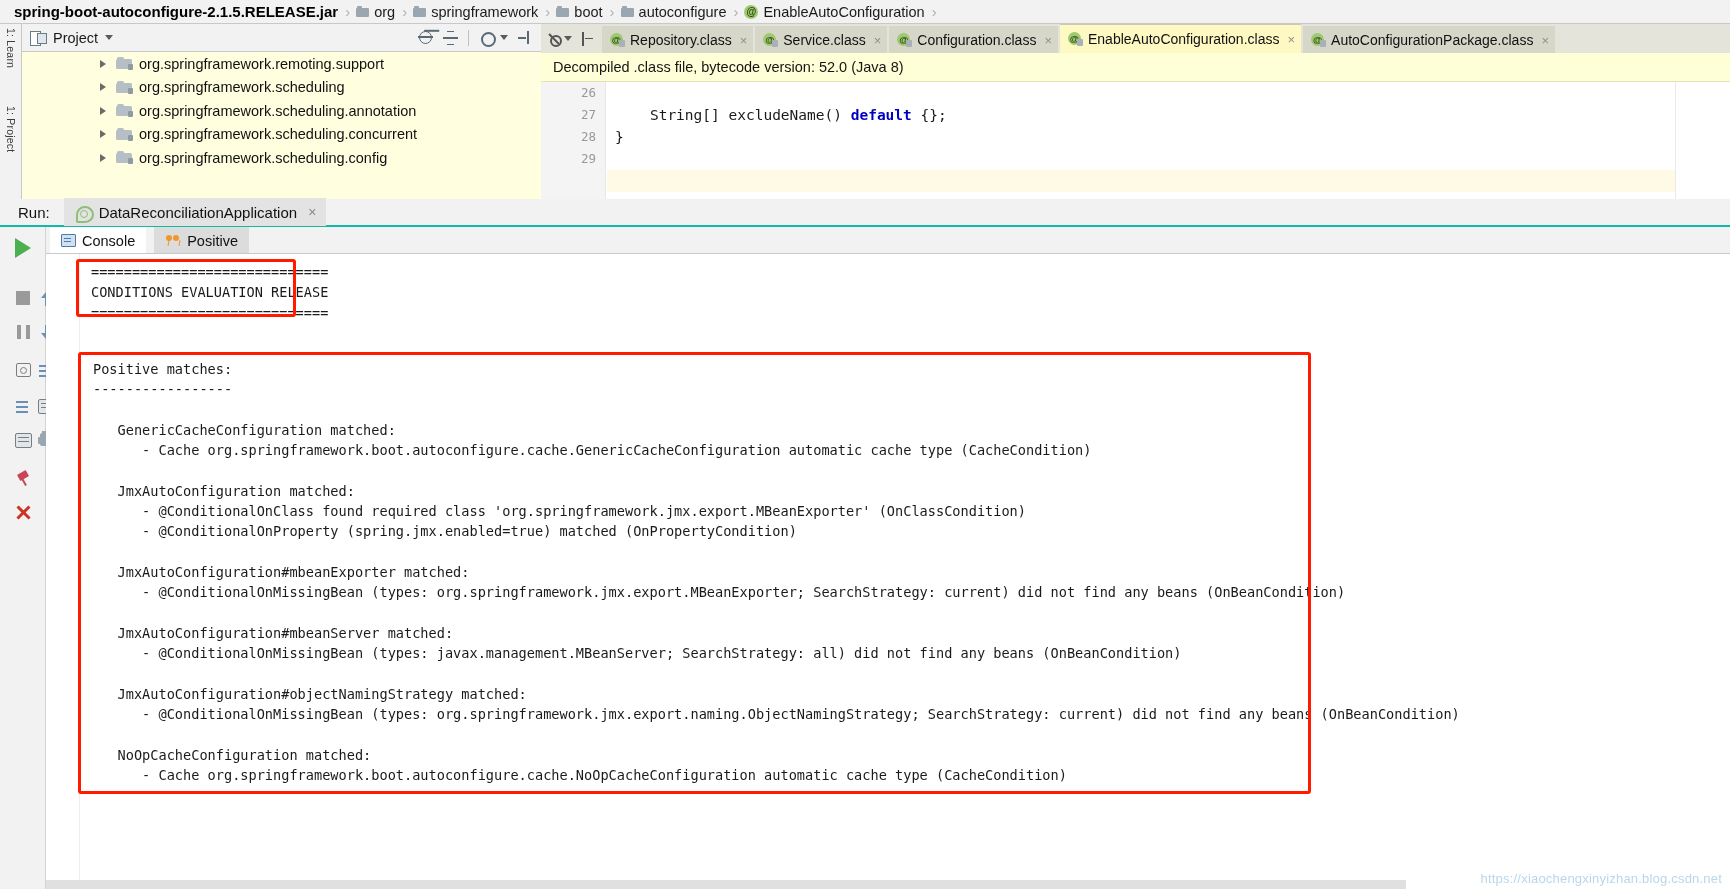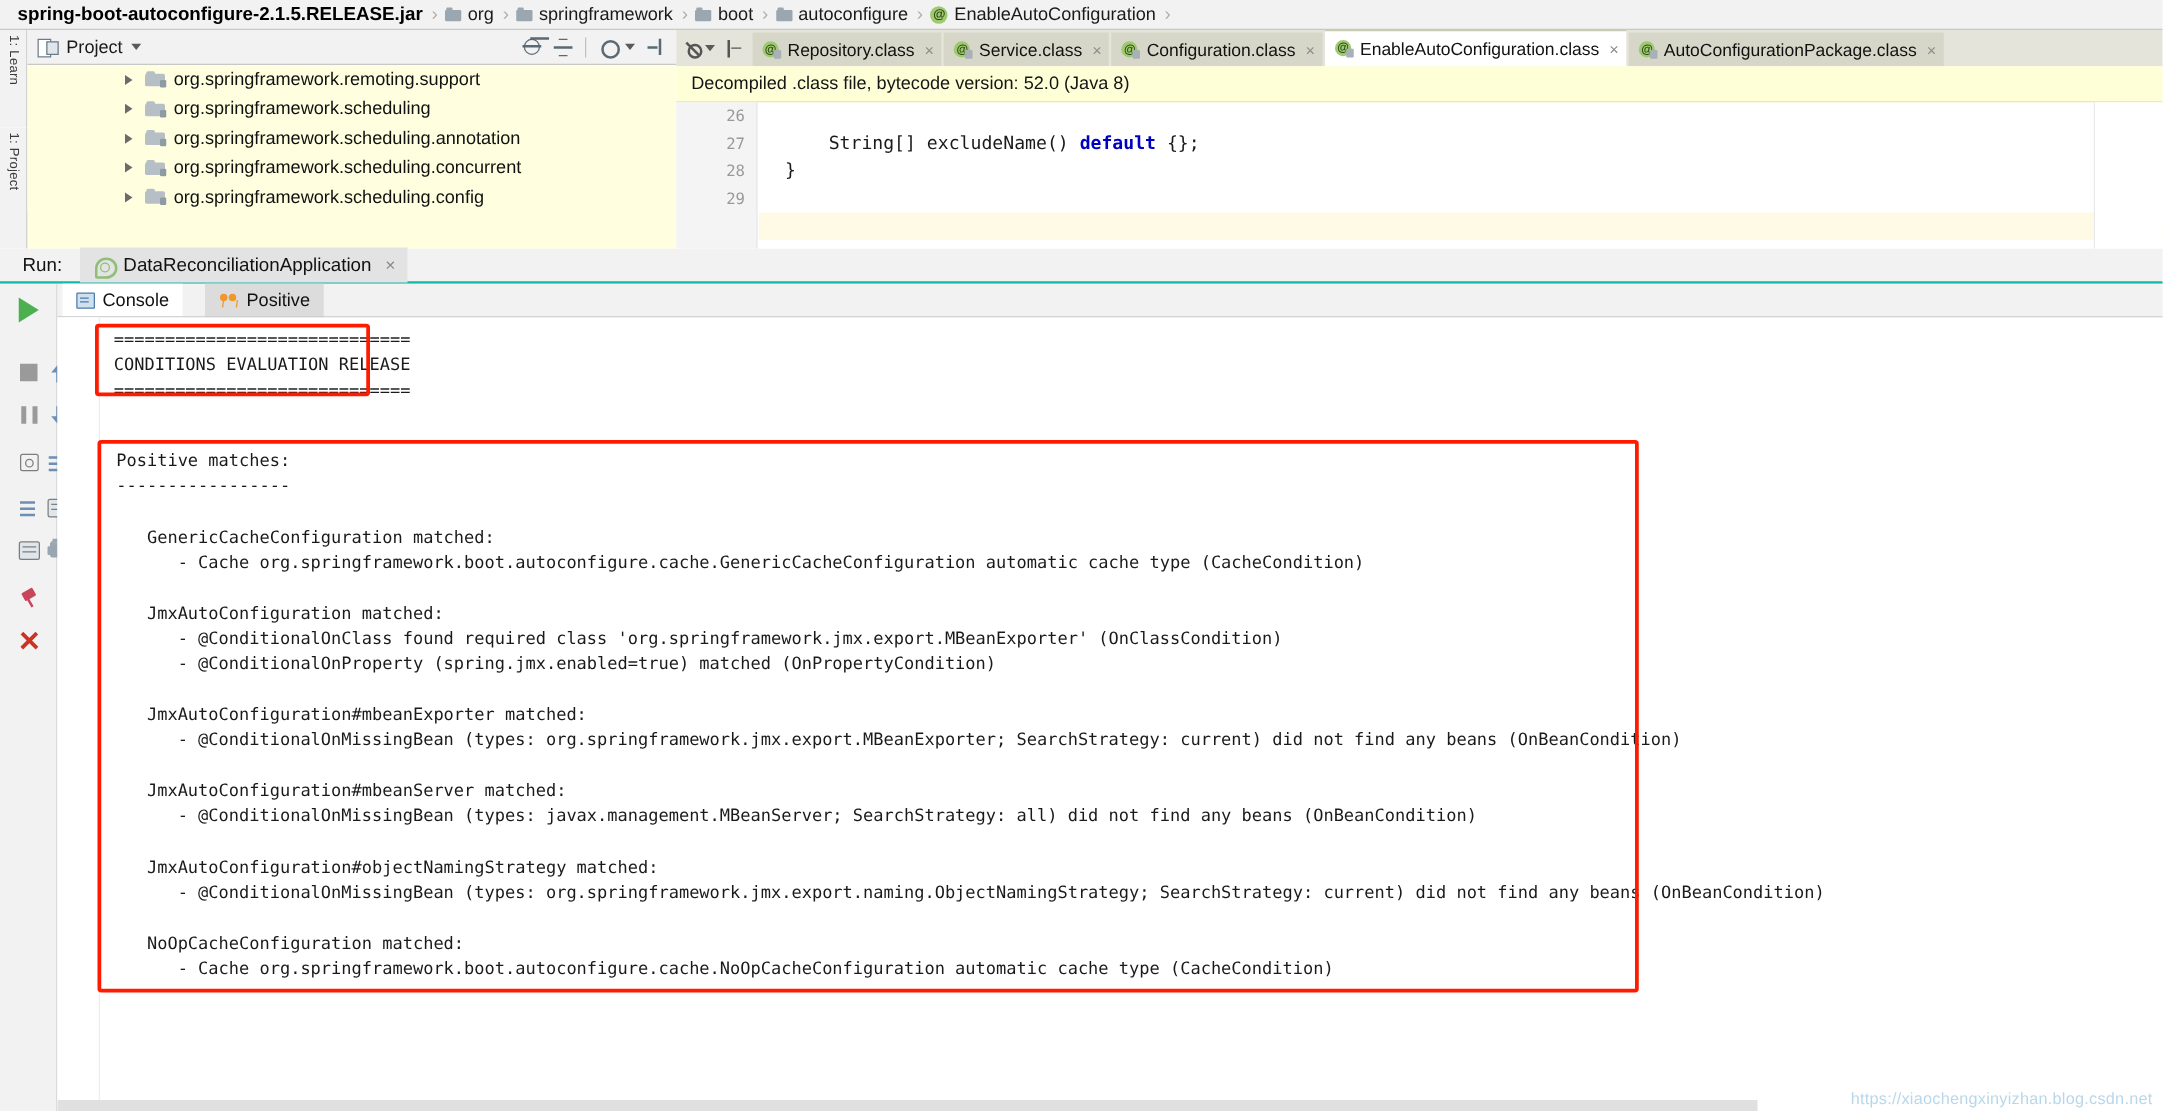--- a/index.html
+++ b/index.html
@@ -82,39 +82,39 @@
   .gear-sm{ width:14px;height:14px;position:relative; }
   .gear-sm:before{content:"";position:absolute;left:3px;top:3px;width:8px;height:8px;border:2px solid #555;border-radius:50%;}
   .gear-sm:after{content:"";position:absolute;left:0;top:6px;width:14px;height:2px;background:#555;
      box-shadow:0 0 0 0 #555; transform:rotate(45deg);}
   .tabtool2{ width:13px;height:14px;position:relative; }
   .tabtool2:before{content:"";position:absolute;left:1px;top:0;width:1.8px;height:14px;background:#555;}
   .tabtool2:after{content:"";position:absolute;left:4px;top:6px;width:8px;height:1.8px;background:#555;}
   .etab{ height:27px; display:flex; align-items:center; padding:0 6px 0 8px;
      background:#d7d7c9; margin-right:2px; font-size:14px; color:#111; white-space:nowrap;
      border-top:1px solid transparent; }
-  .etab.active{ background:#ffffff; height:29px; border-top:1px solid #c9c9b4; }
+  .etab.active{ background:#fef9c3; height:29px; border-top:1px solid #c9c9b4; }
   .cls-ico{ width:15px;height:14px; margin-right:5px; position:relative; flex:none; }
   .cls-ico:before{ content:"@"; position:absolute; left:0; top:0; width:13px;height:13px;
      border-radius:50%; background:#9ec96f; color:#2e4a18; font-size:9.5px; line-height:13px;
      text-align:center; font-weight:bold; }
   .cls-ico:after{ content:""; position:absolute; right:0; bottom:0; width:6px; height:7px;
      background:#a8b0b8; border-radius:1px; }
   .tabx{ margin-left:8px; color:#8e8e8e; font-size:13px; }
   #decompiled-banner{ position:absolute; left:0; top:29px; width:1189px; height:29px;
      background:#ffffd7; border-bottom:1px solid #e4e4b0; display:flex; align-items:center;
      padding-left:12px; font-size:14.5px; color:#151515; }
   #code-view{ position:absolute; left:0; top:58px; width:1189px; height:117px; background:#fff; }
   #gutter{ position:absolute; left:0; top:0; width:65px; height:117px; background:#f4f4f4;
      border-right:1px solid #e8e8e8; }
   .lnum{ height:22px; line-height:22px; text-align:right; padding-right:9px; font-size:12.5px;
      color:#999; font-family:"DejaVu Sans Mono", monospace; }
   #code-lines{ position:absolute; left:66px; top:0; width:1123px; height:117px; }
   .cline{ height:22px; line-height:22px; font-size:14.5px; color:#1a1a1a;
-     font-family:"DejaVu Sans Mono", monospace; white-space:pre; padding-left:21px; }
+     font-family:"DejaVu Sans Mono", monospace; white-space:pre; padding-left:8px; }
   .kw{ color:#0000c0; font-weight:bold; }
   #code-rightmark{ position:absolute; right:0; top:0; width:55px; height:117px;
      border-left:1px solid #e9e9e9; background:#fff; }
   #code-highlight-row{ position:absolute; left:66px; right:0; top:88px; height:22px; background:#fffae6; }
 
   
   #run-window{ position:absolute; left:0; top:199px; width:1730px; height:690px; background:#fff; }
   #run-header{ position:absolute; left:0; top:0; width:1730px; height:28px;
      background:#f2f2f2; border-bottom:2px solid #14b8a6; display:flex; align-items:center; }
   #run-label{ font-size:15px; color:#111; margin-left:18px; }
@@ -170,21 +170,21 @@
   .x-ico:before{ transform:rotate(45deg);} .x-ico:after{ transform:rotate(-45deg);}
   .box-ico{ width:17px;height:15px; position:relative; }
   .box-ico:before{ content:""; position:absolute; inset:0; border:1.8px solid #7d7d7d; border-radius:2px;
      background:#dfe6ec; }
   .box-ico:after{ content:""; position:absolute; left:3px; top:4px; width:11px;height:1.6px;background:#7d7d7d;
      box-shadow:0 4px 0 0 #7d7d7d; }
 
   #console-tabs{ position:absolute; left:46px; top:28px; width:1684px; height:27px;
      background:#f2f2f2; display:flex; align-items:flex-end; padding-left:4px; }
   .ctab{ height:27px; display:flex; align-items:center; padding:0 11px; font-size:14.5px;
-     color:#111; background:#dcdcdc; margin-right:18px; }
+     color:#111; background:#dcdcdc; margin-right:8px; }
   .ctab.active{ background:#ffffff; }
   .console-ico{ width:15px;height:13px; position:relative; margin-right:6px; flex:none; }
   .console-ico:before{ content:""; position:absolute; inset:0; border:1.6px solid #4f7ba8; background:#cfe0ef; border-radius:1px;}
   .console-ico:after{ content:""; position:absolute; left:3px; top:4px; width:7px;height:1.4px;background:#4f7ba8;
      box-shadow:0 3px 0 0 #4f7ba8; }
   .endpoint-ico{ width:16px;height:13px; position:relative; margin-right:6px; flex:none; }
   .endpoint-ico:before{ content:""; position:absolute; left:1px; top:1px; width:6px;height:6px;
      border-radius:50%; background:#f0972b; box-shadow:7px 0 0 0 #f0972b; }
   .endpoint-ico:after{ content:""; position:absolute; left:3px; top:6px; width:10px;height:6px;
      border-left:1.8px solid #f0972b; border-right:1.8px solid #f0972b; transform:skewX(-8deg); }

